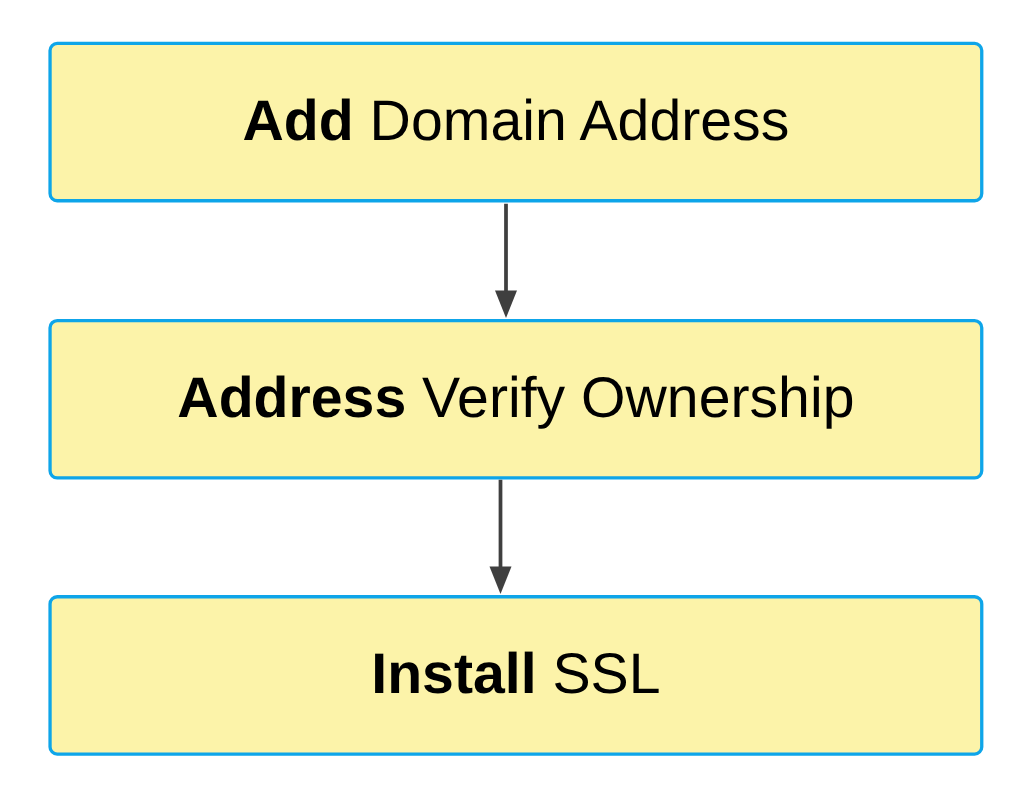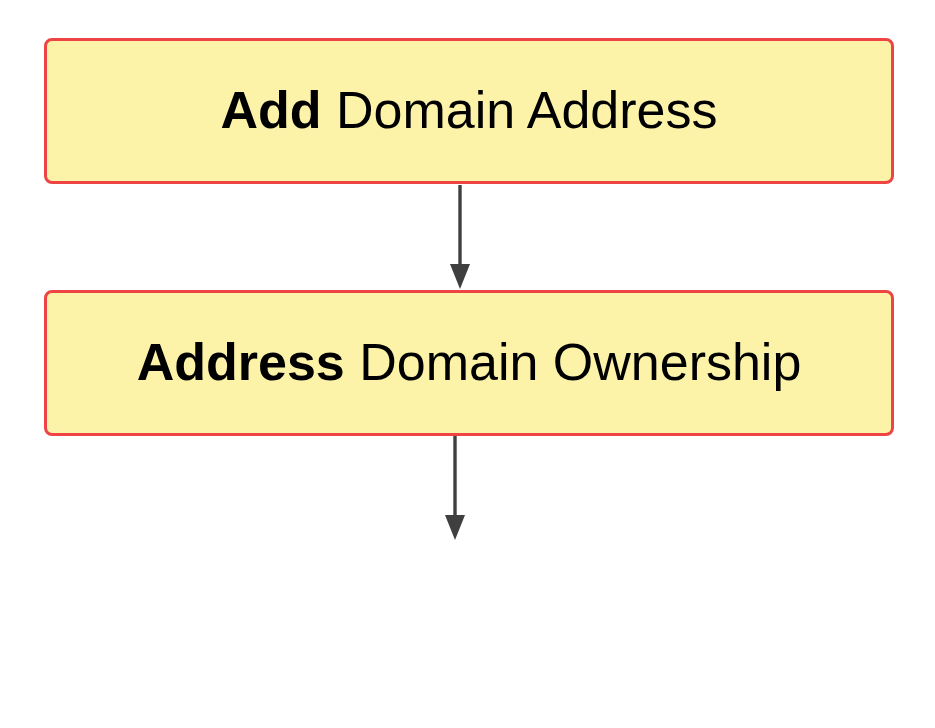--- a/index.html
+++ b/index.html
@@ -15,21 +15,21 @@
     background: #ffffff;
     overflow: hidden;
   }
   .node {
     position: absolute;
     left: 44px;
     width: 850px;
     height: 146px;
     box-sizing: border-box;
     background: #fcf3a9;
-    border: 3px solid #ef4444;
+    border: 3px solid #0ea5e9;
     border-radius: 8px;
     display: flex;
     align-items: center;
     justify-content: center;
   }
   .node-label {
     font-size: 52px;
     color: #000000;
     white-space: pre;
     letter-spacing: 0px;
@@ -58,22 +58,25 @@
   <div class="node" id="node-1">
     <span class="node-label"><span class="bold">Add</span><span> Domain Address</span></span>
   </div>
 
   <svg class="connector" id="connector-1" viewBox="0 0 24 105" xmlns="http://www.w3.org/2000/svg">
     <line x1="14" y1="0" x2="14" y2="84" stroke-width="3.4" stroke="#3f3f3f"></line>
     <polygon points="4,79 24,79 14,104" fill="#3f3f3f"></polygon>
   </svg>
 
   <div class="node" id="node-2">
-    <span class="node-label"><span class="bold">Address</span><span> Domain Ownership</span></span>
+    <span class="node-label"><span class="bold">Address</span><span> Verify Ownership</span></span>
   </div>
 
   <svg class="connector" id="connector-2" viewBox="0 0 24 105" xmlns="http://www.w3.org/2000/svg">
     <line x1="12" y1="0" x2="12" y2="84" stroke-width="3.4" stroke="#3f3f3f"></line>
     <polygon points="2,79 22,79 12,104" fill="#3f3f3f"></polygon>
   </svg>
 
+  <div class="node" id="node-3">
+    <span class="node-label"><span class="bold">Install</span><span> SSL</span></span>
+  </div>
 
 </div>
 
 </body></html>

